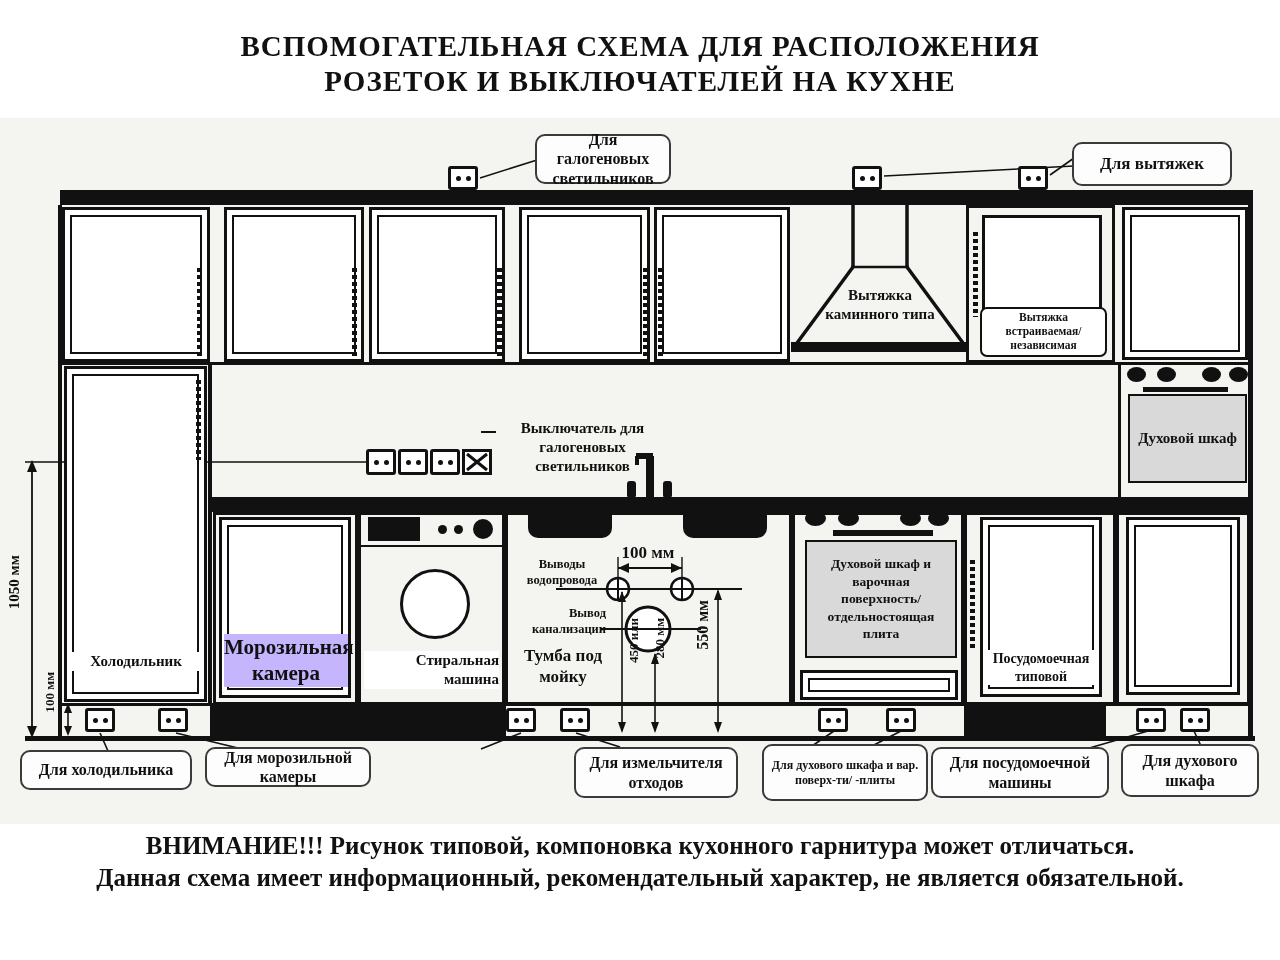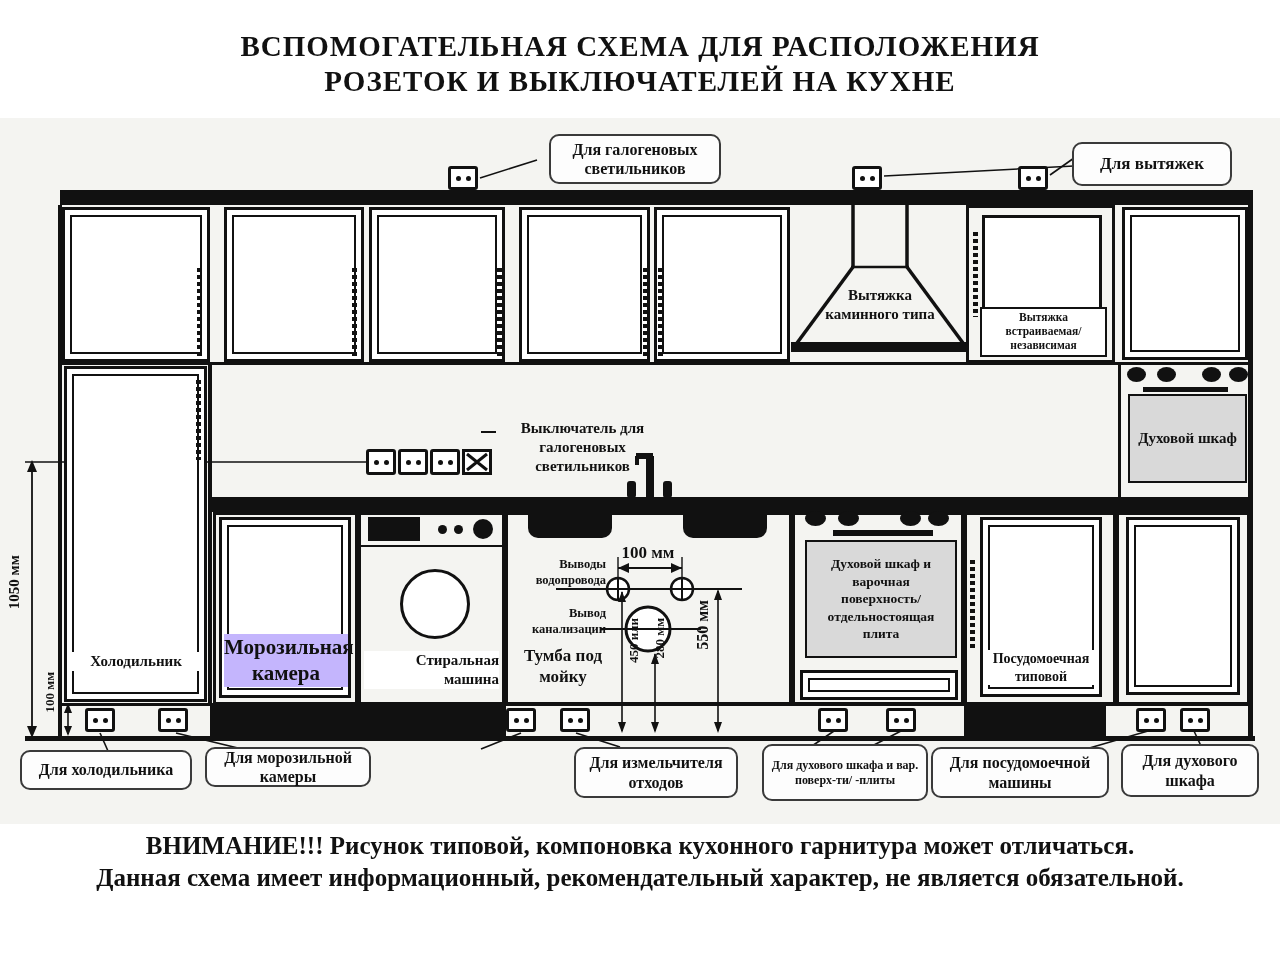--- a/index.html
+++ b/index.html
@@ -116,42 +116,42 @@
       <i></i>
     </div>
   <div class="outlet" style="left:852px;top:166px;">
       <i></i>
       <i></i>
     </div>
   <div class="outlet" style="left:1018px;top:166px;">
       <i></i>
       <i></i>
     </div>
-  <div class="callout" style="left:549px;top:134px;width:172px;height:50px;font-size:16px;">Для галогеновых светильников</div>
+  <div class="callout" style="left:535px;top:134px;width:136px;height:50px;font-size:16px;">Для галогеновых светильников</div>
   <div class="callout" style="left:1072px;top:142px;width:160px;height:44px;font-size:17px;">Для вытяжек</div>
 
   <div class="black" style="left:60px;top:190px;width:1193px;height:15px;"></div>
 
   <div class="door" style="left:62px;top:207px;width:148px;height:155px;"></div>
   <div class="door" style="left:224px;top:207px;width:140px;height:155px;"></div>
   <div class="door" style="left:369px;top:207px;width:136px;height:155px;"></div>
   <div class="door" style="left:519px;top:207px;width:131px;height:155px;"></div>
   <div class="door" style="left:654px;top:207px;width:136px;height:155px;"></div>
   <div class="hinge" style="left:197px;top:268px;height:95px;"></div>
   <div class="hinge" style="left:352px;top:268px;height:95px;"></div>
   <div class="hinge" style="left:497px;top:268px;height:95px;"></div>
   <div class="hinge" style="left:643px;top:268px;height:95px;"></div>
   <div class="hinge" style="left:658px;top:268px;height:95px;"></div>
 
   <div class="lbl" style="left:818px;top:286px;width:124px;font-size:15px;">Вытяжка каминного типа</div>
 
   <div class="frame" style="left:966px;top:205px;width:149px;height:158px;"></div>
   <div class="panel" style="left:982px;top:215px;width:120px;height:100px;"></div>
   <div class="hinge" style="left:973px;top:232px;height:85px;"></div>
-  <div class="labelbox" style="left:980px;top:307px;width:127px;height:50px;font-size:11.5px;">Вытяжка встраиваемая/ независимая</div>
+  <div class="labelbox" style="left:980px;top:307px;width:127px;height:50px;font-size:11.5px;border-radius:7px;">Вытяжка встраиваемая/ независимая</div>
 
   <div class="door" style="left:1122px;top:207px;width:126px;height:153px;"></div>
 
   <div class="black" style="left:60px;top:362px;width:1193px;height:3px;"></div>
 
   <div class="black" style="left:58px;top:205px;width:4px;height:533px;"></div>
   <div class="black" style="left:1248px;top:205px;width:5px;height:533px;"></div>
   <div class="black" style="left:208px;top:365px;width:4px;height:338px;"></div>
   <div class="black" style="left:1118px;top:365px;width:3px;height:133px;"></div>
 
@@ -190,21 +190,21 @@
   <div class="dot" style="left:454px;top:525px;width:9px;height:9px;"></div>
   <div class="dot" style="left:473px;top:519px;width:20px;height:20px;"></div>
   <div class="black" style="left:361px;top:545px;width:141px;height:2px;"></div>
   <div style="position:absolute;left:400px;top:569px;width:64px;height:64px;border:3px solid #111;border-radius:50%;background:#fff;"></div>
   <div class="lbl" style="left:364px;top:651px;width:135px;font-size:15px;background:#fff;text-align:right;">Стиральная машина</div>
 
   <div class="frame" style="left:505px;top:512px;width:287px;height:193px;"></div>
   <div class="black" style="left:528px;top:512px;width:84px;height:26px;border-radius:0 0 10px 10px;"></div>
   <div class="black" style="left:683px;top:512px;width:84px;height:26px;border-radius:0 0 10px 10px;"></div>
   <div class="lbl" style="left:608px;top:542px;width:80px;font-size:17px;">100 мм</div>
-  <div class="lbl" style="left:518px;top:557px;width:88px;font-size:12.5px;text-align:right;">Выводы водопровода</div>
+  <div class="lbl" style="left:518px;top:557px;width:88px;font-size:12.5px;text-align:center;">Выводы водопровода</div>
   <div class="lbl" style="left:518px;top:606px;width:88px;font-size:12.5px;text-align:right;">Вывод канализации</div>
   <div class="lbl" style="left:512px;top:645px;width:102px;font-size:17px;background:transparent;">Тумба под мойку</div>
   <div class="vtext" style="left:626px;top:618px;font-size:13px;">450 или</div>
   <div class="vtext" style="left:652px;top:618px;font-size:13px;">280 мм</div>
   <div class="vtext" style="left:694px;top:600px;font-size:16px;">550 мм</div>
 
   <div class="frame" style="left:792px;top:512px;width:172px;height:193px;"></div>
   <div class="dot" style="left:805px;top:511px;width:21px;height:15px;"></div>
   <div class="dot" style="left:838px;top:511px;width:21px;height:15px;"></div>
   <div class="dot" style="left:900px;top:511px;width:21px;height:15px;"></div>

